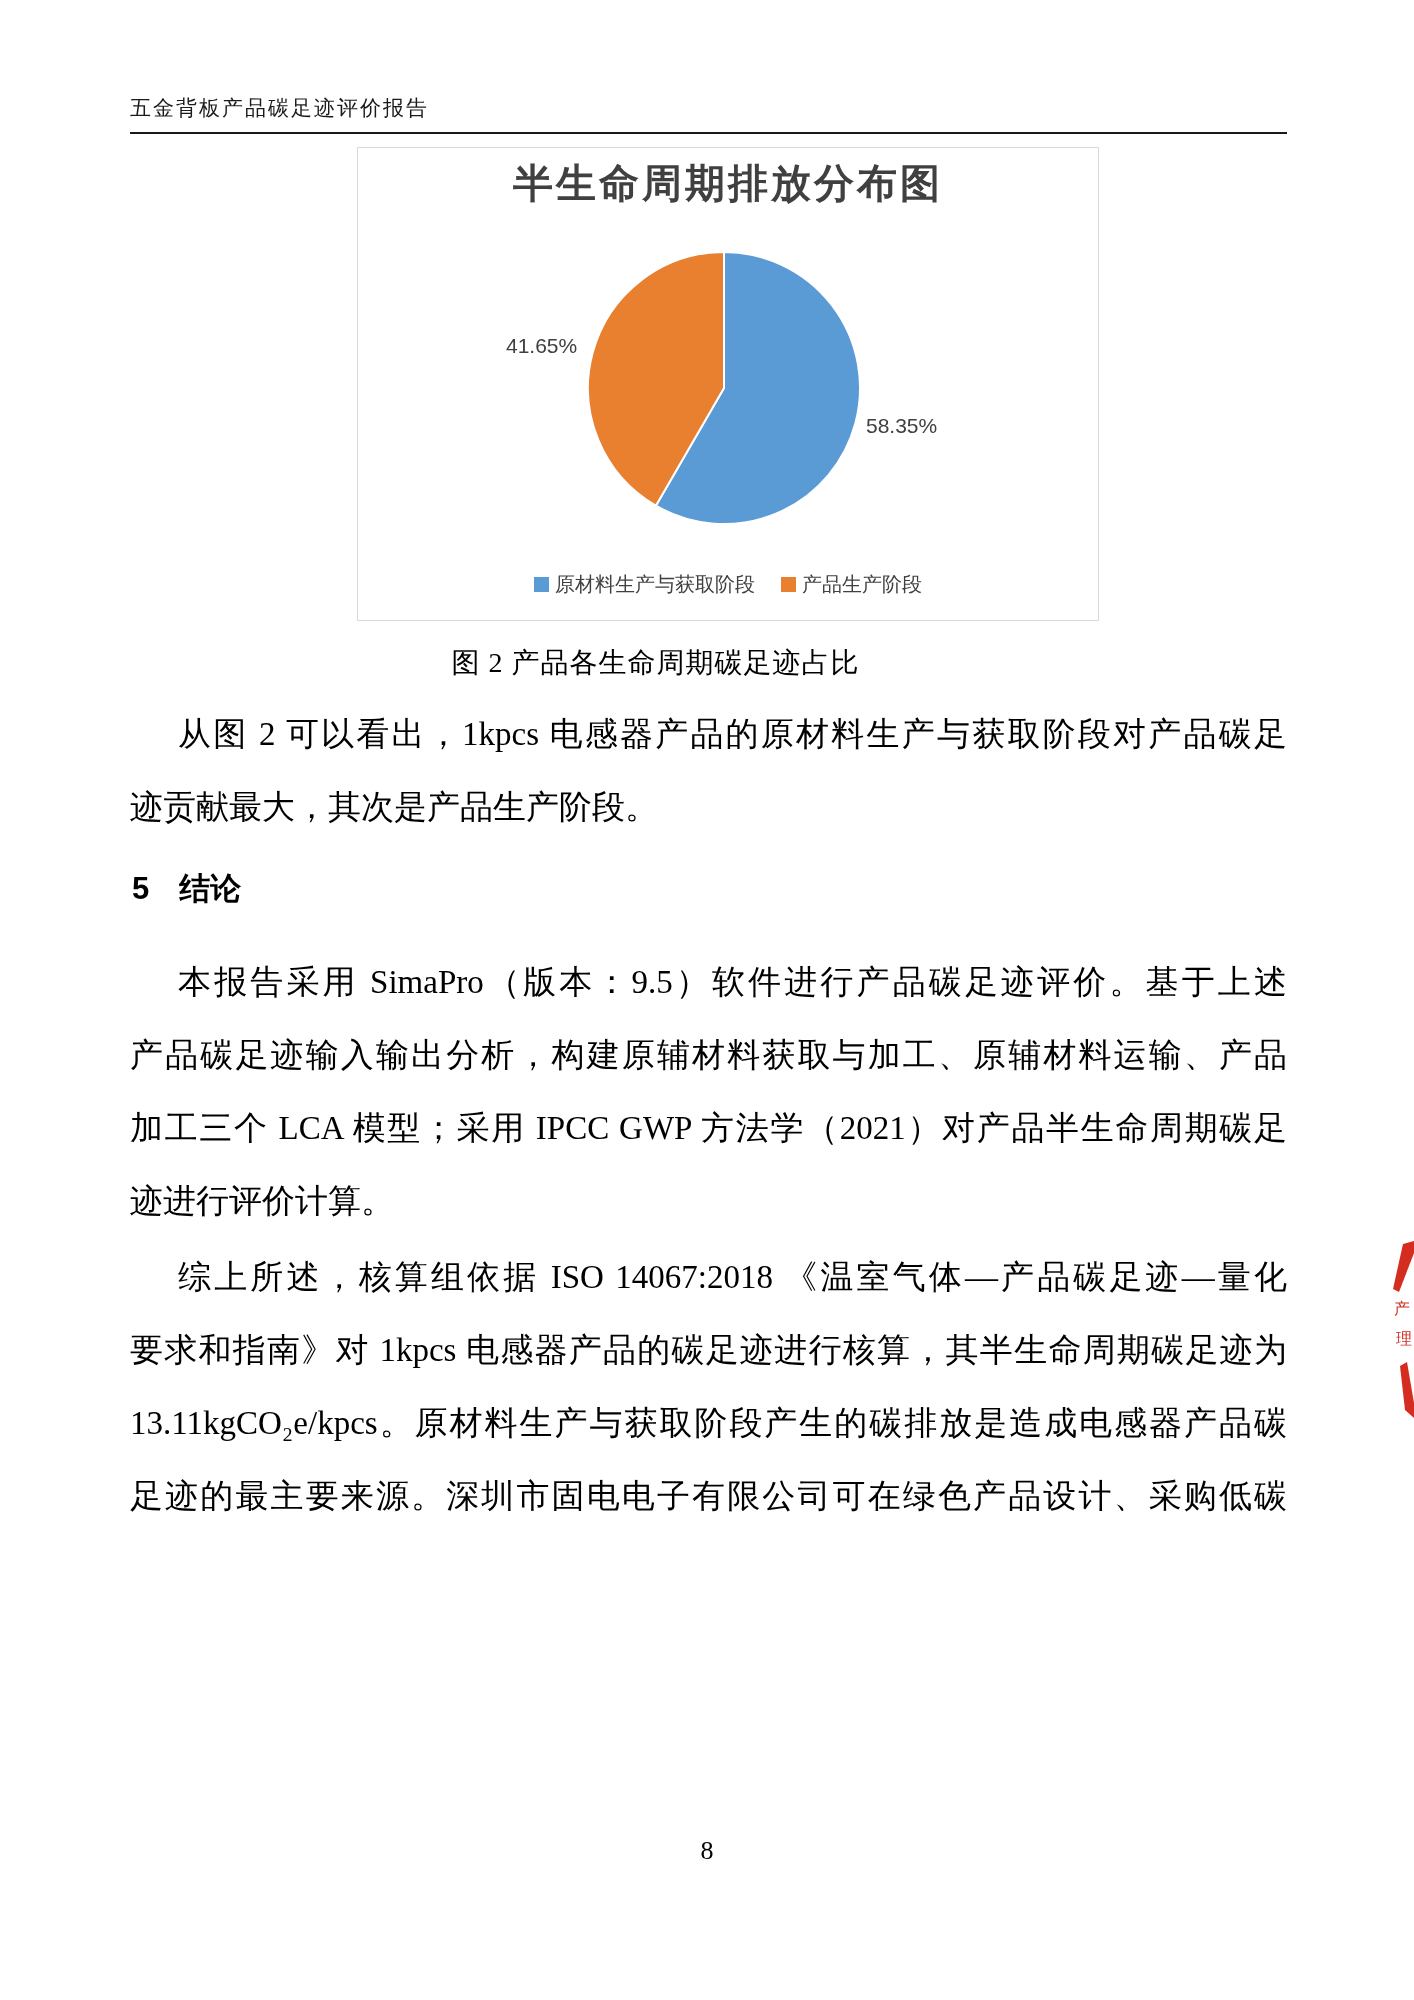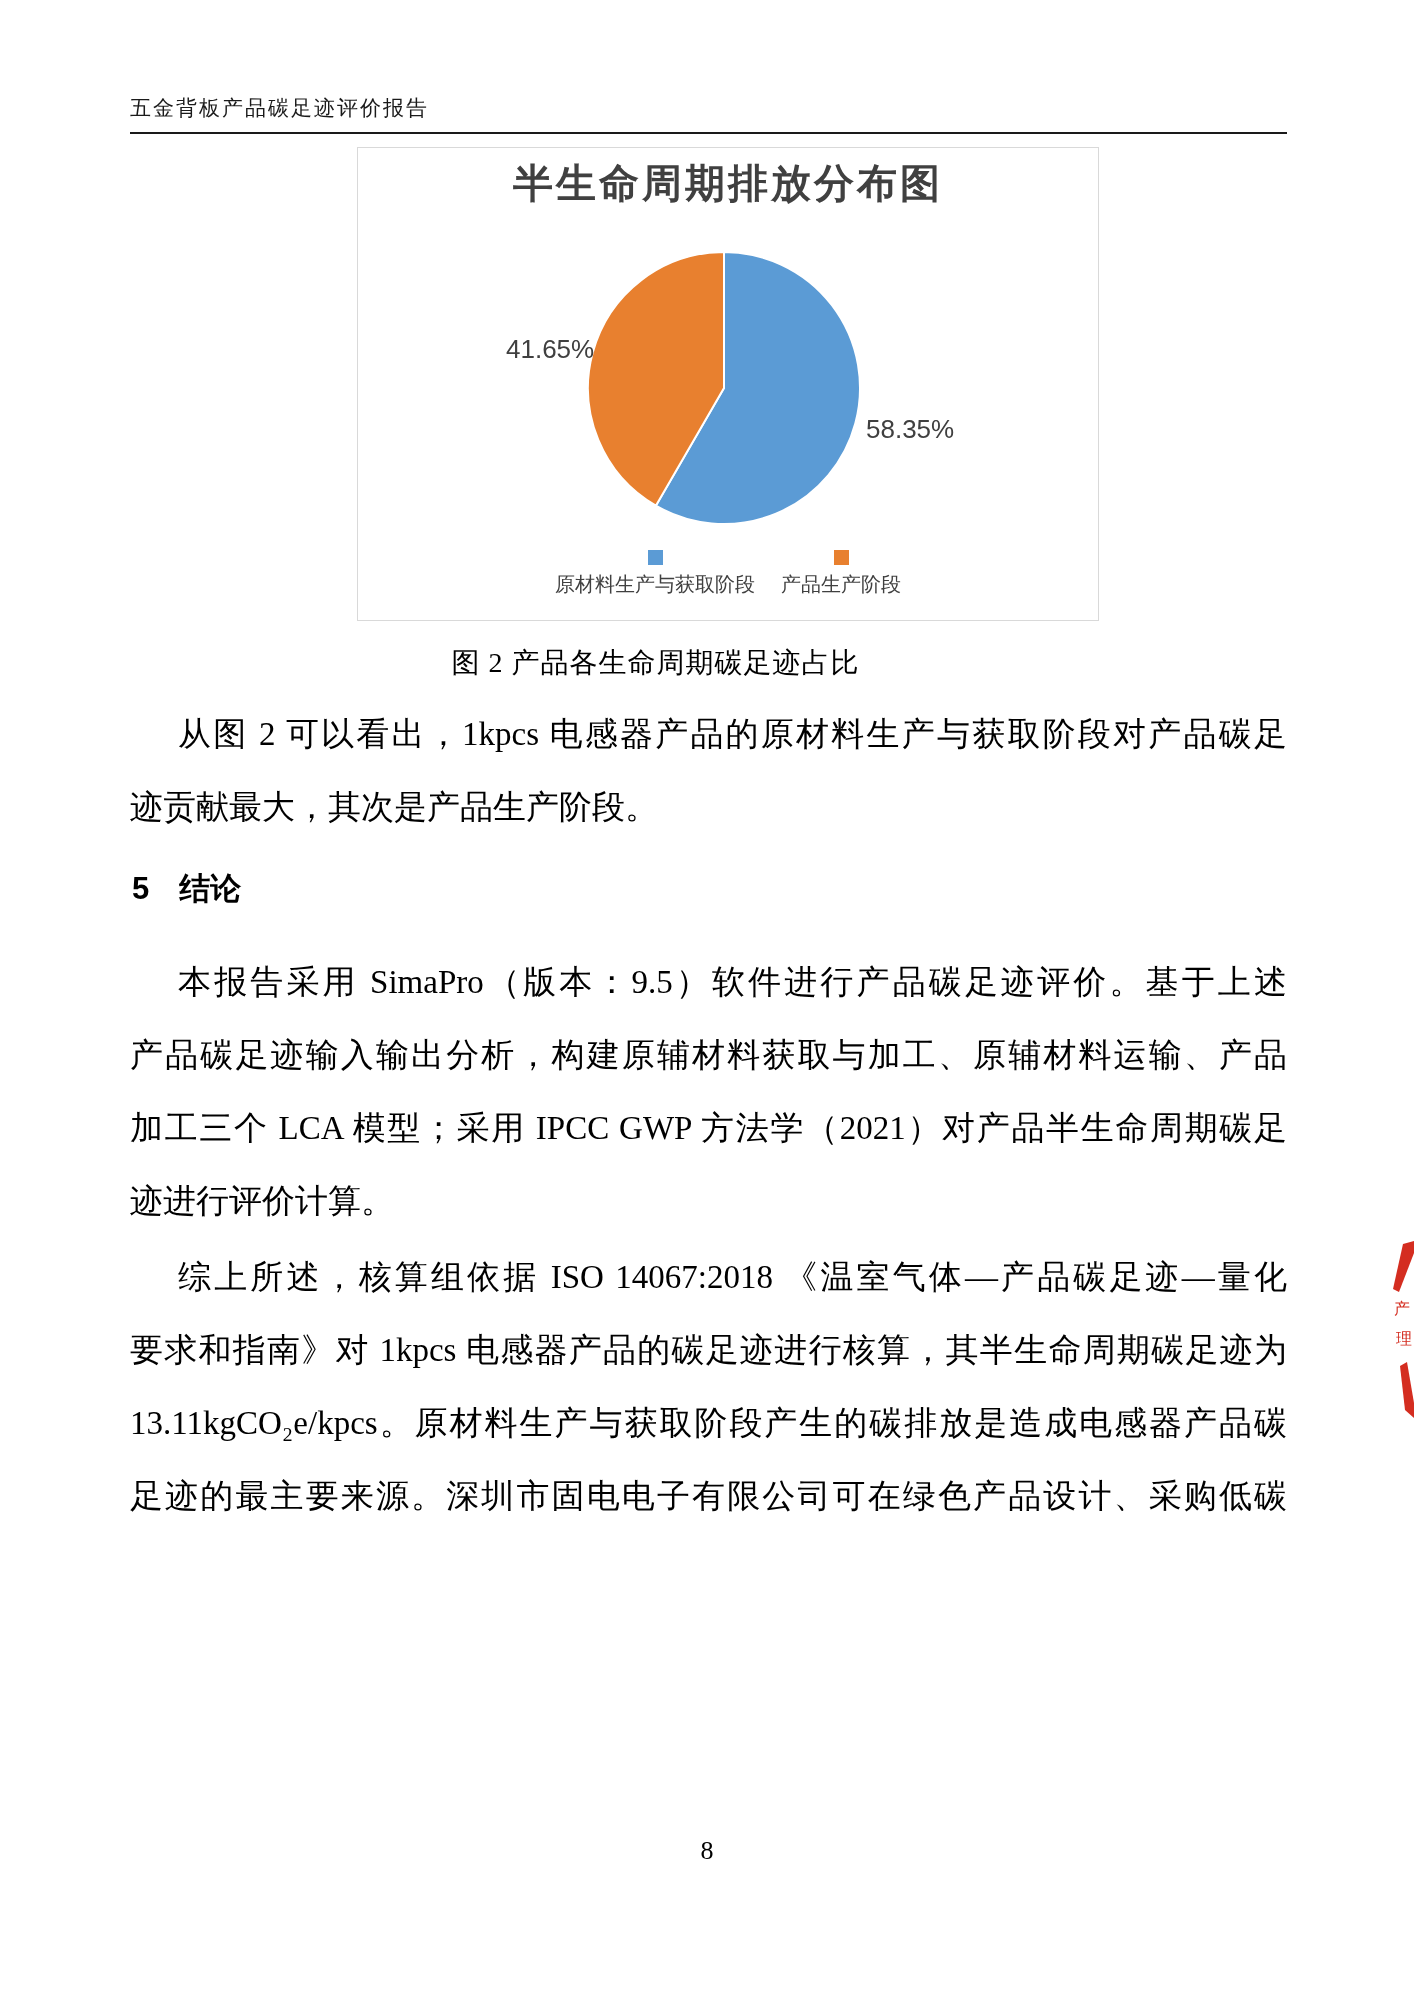--- a/index.html
+++ b/index.html
@@ -27,29 +27,29 @@
     border:1px solid #d9d9d9;background:#fff;
     font-family:"Liberation Sans","DejaVu Sans",sans-serif;
   }
   .chart-title{
     position:absolute;left:0;top:8px;width:100%;
     text-align:center;font-size:40px;font-weight:bold;
     letter-spacing:3px;color:#404040;
   }
   .pie-wrap{position:absolute;left:228px;top:102px;width:276px;height:276px;}
   .pie-label{
-    position:absolute;font-size:26px;color:#404040;white-space:nowrap;
+    position:absolute;font-size:21px;color:#404040;white-space:nowrap;
   }
   .pie-label.left{left:148px;top:186px;}
   .pie-label.right{left:508px;top:266px;}
   .legend{
     position:absolute;left:0;bottom:22px;width:100%;
     display:flex;justify-content:center;align-items:center;gap:26px;
   }
-  .legend-item{display:flex;align-items:center;gap:6px;flex-direction:column;}
+  .legend-item{display:flex;align-items:center;gap:6px;}
   .legend-swatch{width:15px;height:15px;flex:0 0 auto;}
   .legend-text{font-size:20px;color:#404040;white-space:nowrap;}
   
   .fig-caption{
     position:absolute;left:0;top:644px;width:1311px;
     text-align:center;font-size:28px;letter-spacing:1px;color:#000;
   }
   
   .para{
     position:absolute;left:130px;width:1157px;

